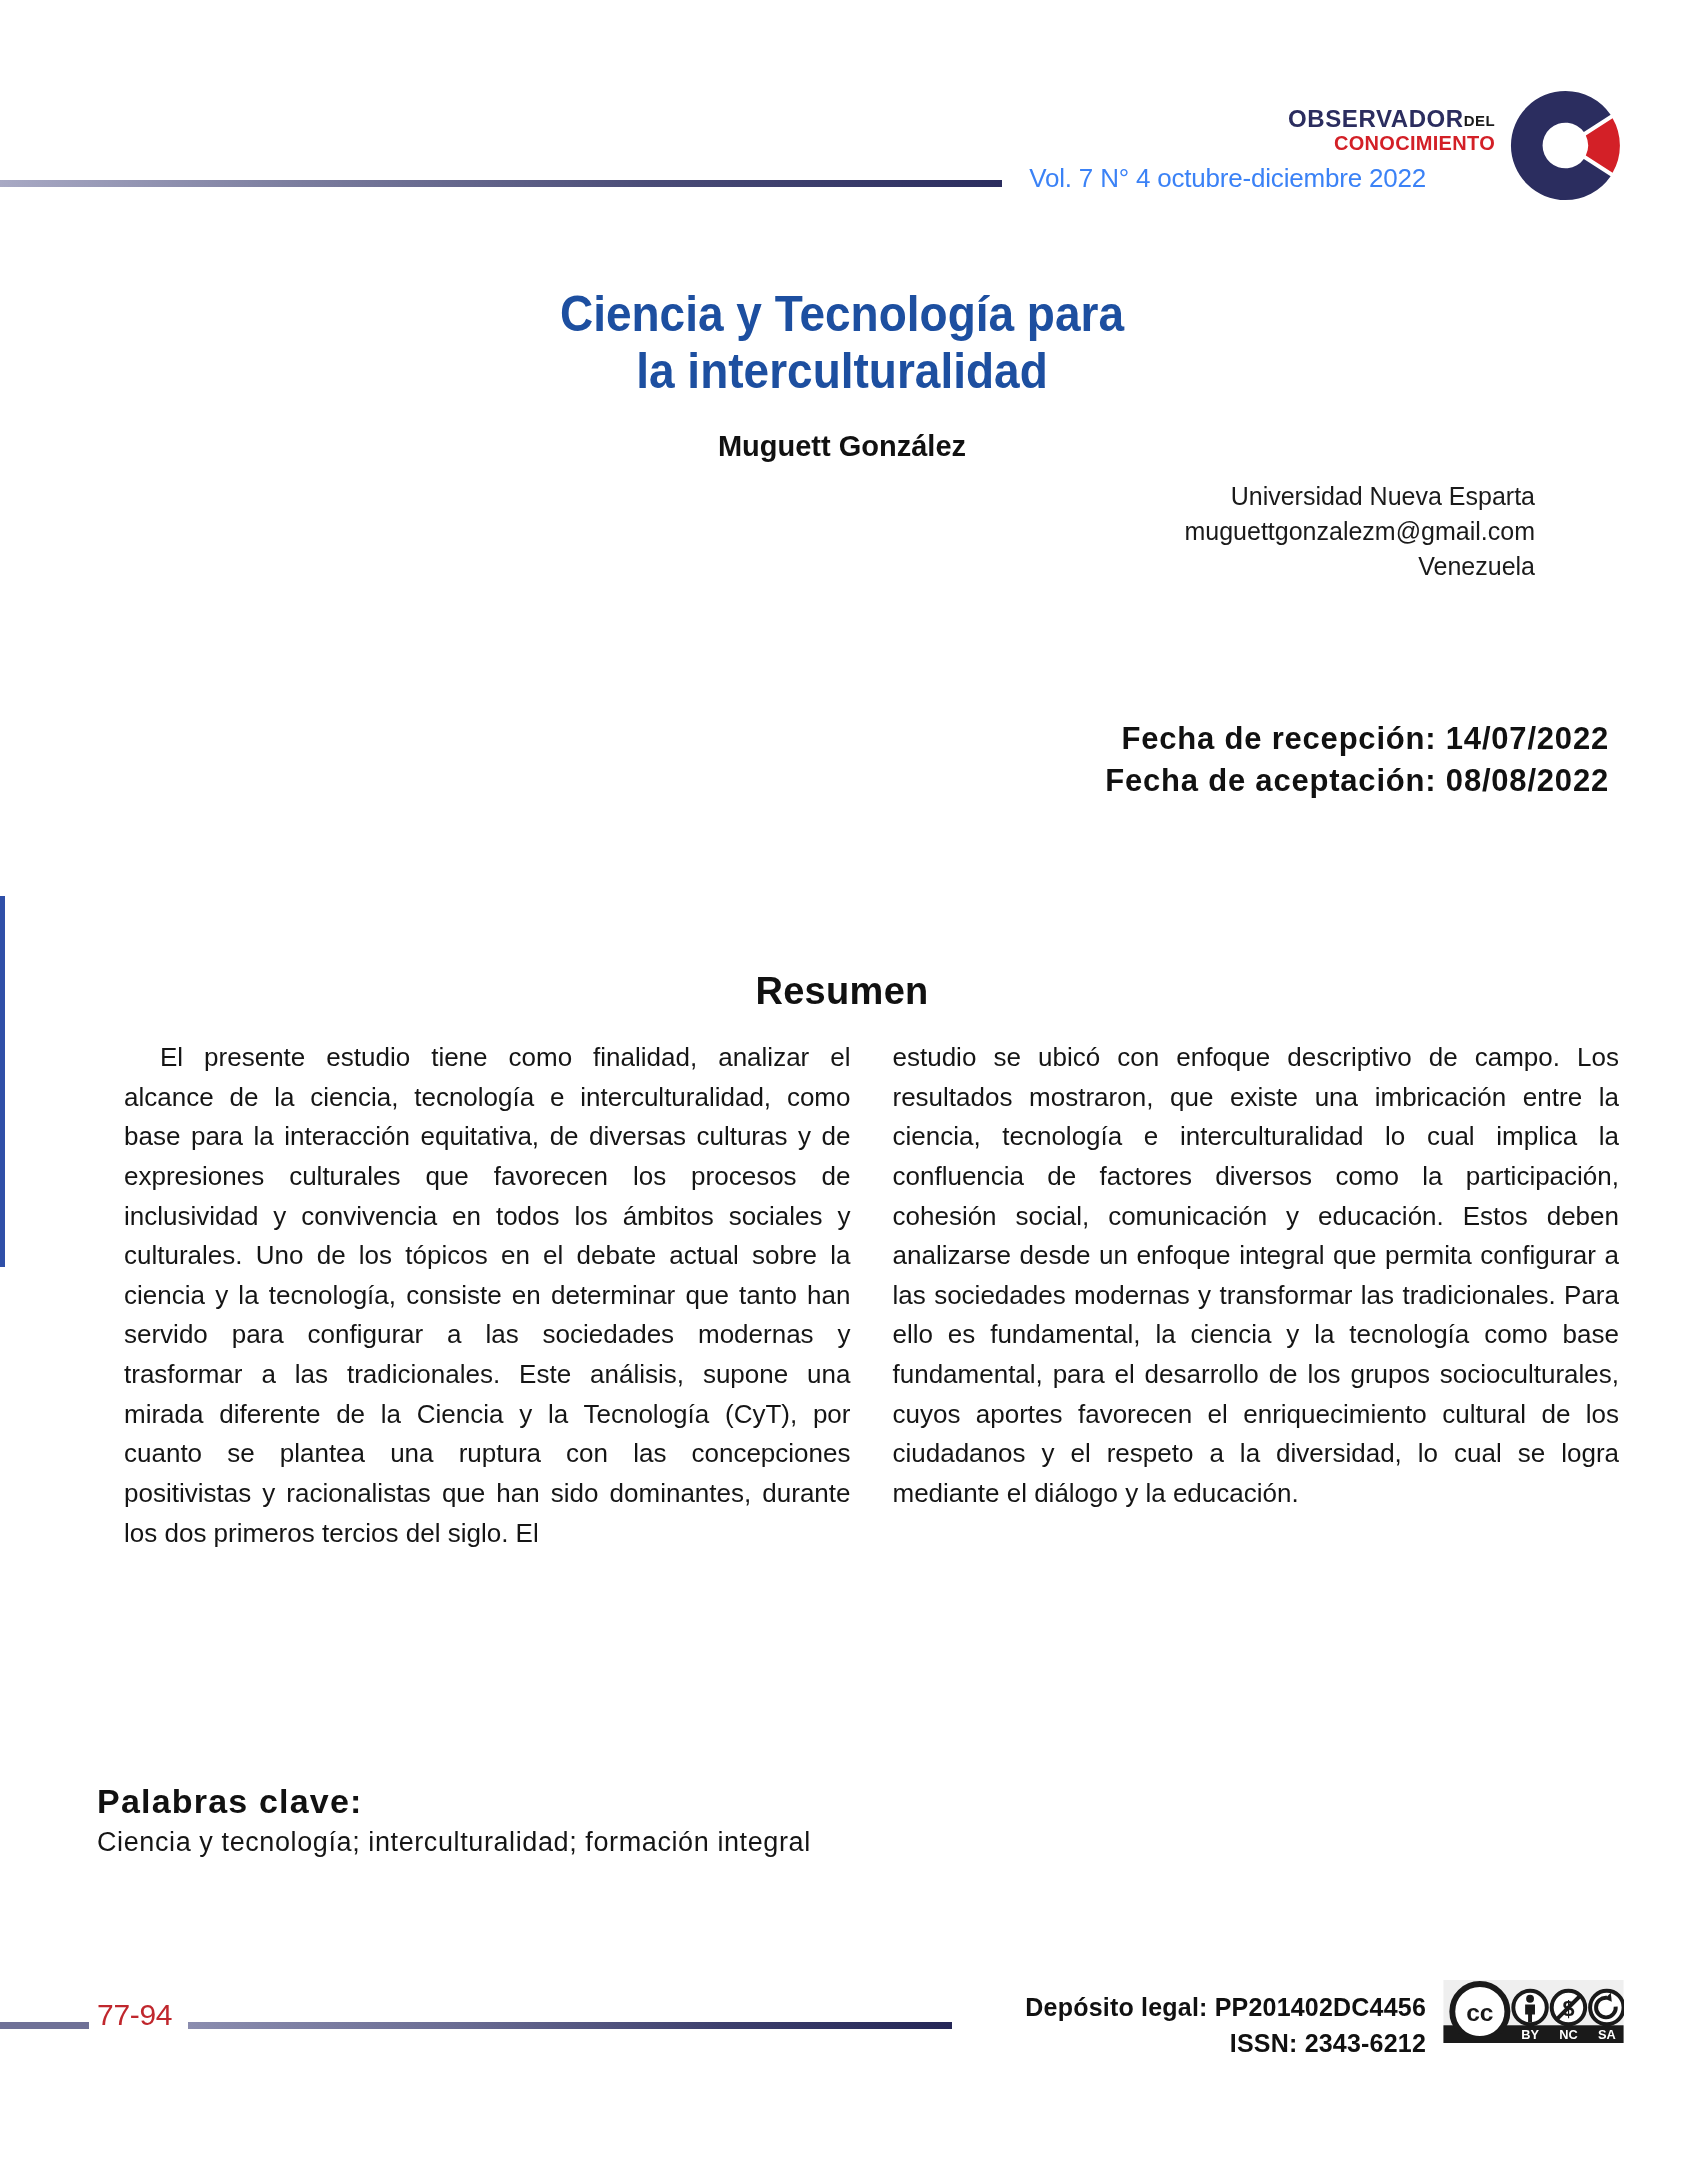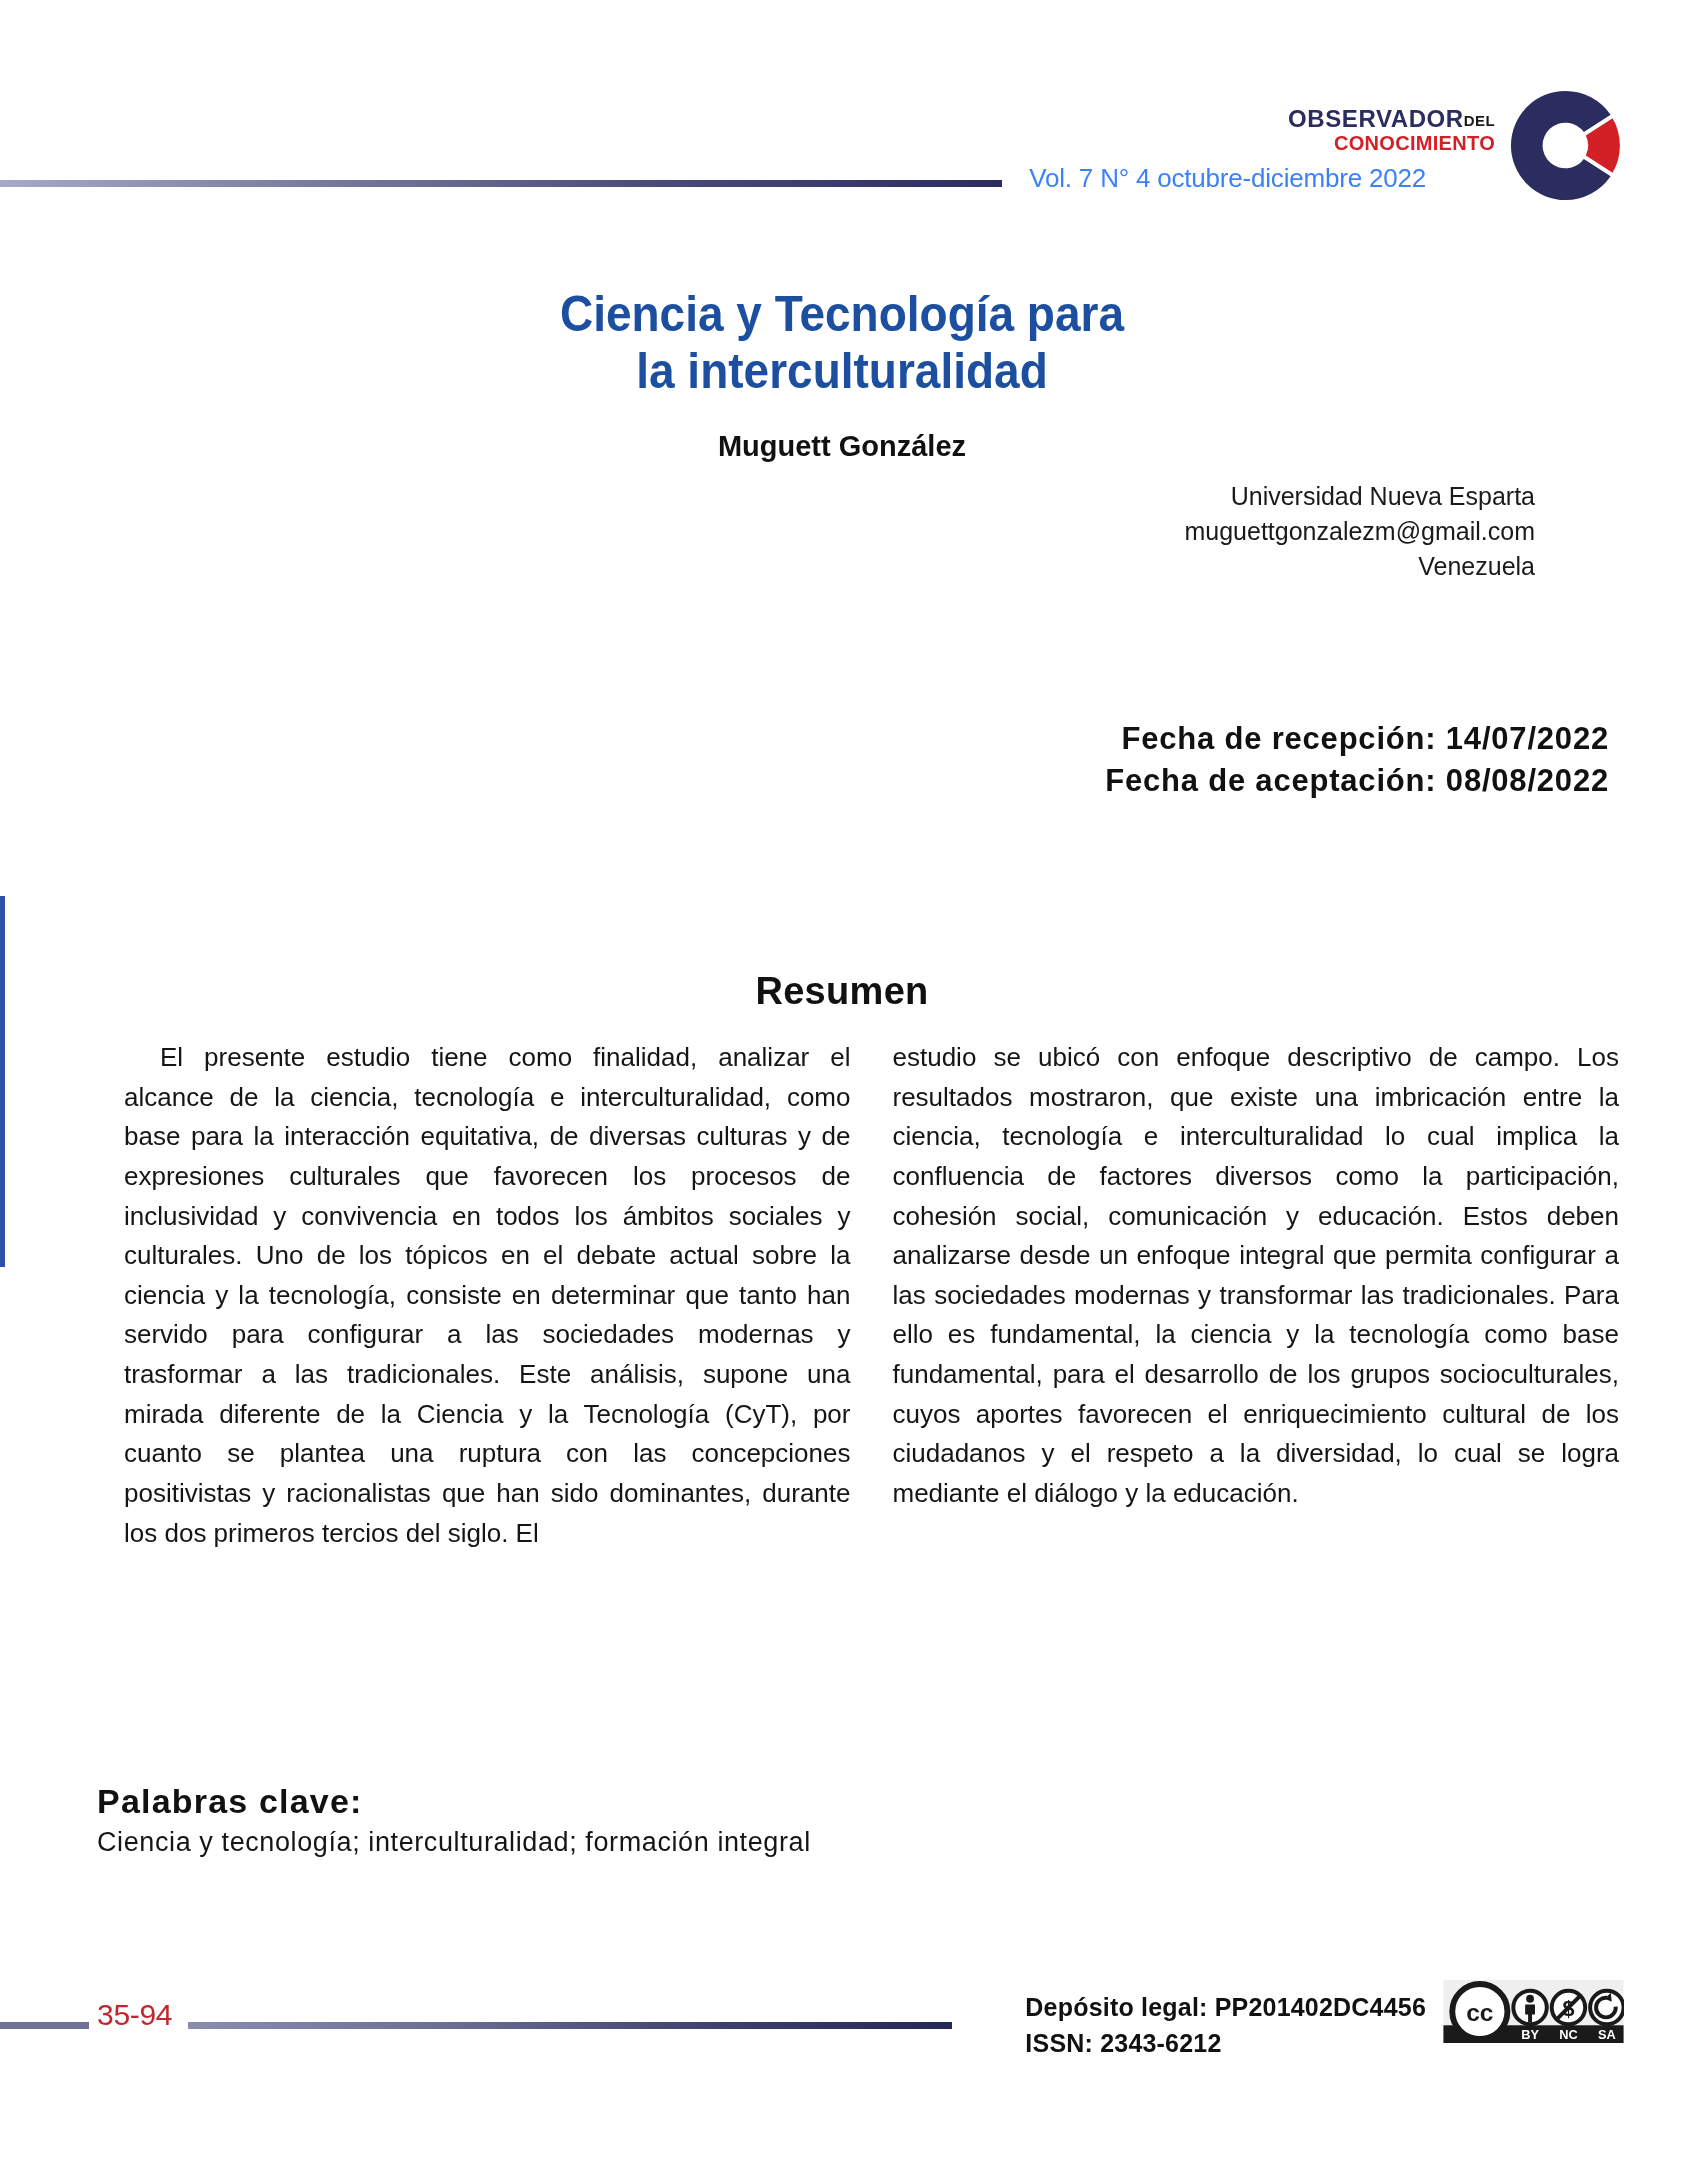--- a/index.html
+++ b/index.html
@@ -217,21 +217,21 @@
     left: 188px;
     top: 2022px;
     width: 764px;
     height: 7px;
     background: linear-gradient(to right, #8b8daf 0%, #6a6c93 35%, #3d3f6d 70%, #252757 100%);
   }
   .footer-legal {
     position: absolute;
     right: 257px;
     top: 1990px;
-    text-align: left;
+    text-align: right;
     font-size: 25px;
     font-weight: bold;
     line-height: 1.42;
     color: #111;
     letter-spacing: 0.2px;
   }
   .cc-badge {
     position: absolute;
     right: 59px;
     top: 1980px;
@@ -285,21 +285,21 @@
     <div class="abstract-col first">El presente estudio tiene como finalidad, analizar el alcance de la ciencia, tecnología e interculturalidad, como base para la interacción equitativa, de diversas culturas y de expresiones culturales que favorecen los procesos de inclusividad y convivencia en todos los ámbitos sociales y culturales. Uno de los tópicos en el debate actual sobre la ciencia y la tecnología, consiste en determinar que tanto han servido para configurar a las sociedades modernas y trasformar a las tradicionales. Este análisis, supone una mirada diferente de la Ciencia y la Tecnología (CyT), por cuanto se plantea una ruptura con las concepciones positivistas y racionalistas que han sido dominantes, durante los dos primeros tercios del siglo. El</div>
     <div class="abstract-col">estudio se ubicó con enfoque descriptivo de campo. Los resultados mostraron, que existe una imbricación entre la ciencia, tecnología e interculturalidad lo cual implica la confluencia de factores diversos como la participación, cohesión social, comunicación y educación. Estos deben analizarse desde un enfoque integral que permita configurar a las sociedades modernas y transformar las tradicionales. Para ello es fundamental, la ciencia y la tecnología como base fundamental, para el desarrollo de los grupos socioculturales, cuyos aportes favorecen el enriquecimiento cultural de los ciudadanos y el respeto a la diversidad, lo cual se logra mediante el diálogo y la educación.</div>
   </div>
 
   <div class="kw-block">
     <div class="kw-title">Palabras clave:</div>
     <div class="kw-list">Ciencia y tecnología; interculturalidad; formación integral</div>
   </div>
 
   <div class="footer-rule-left"></div>
-  <div class="footer-pages">35-94</div>
+  <div class="footer-pages">77-94</div>
   <div class="footer-rule-right"></div>
 
   <div class="footer-legal">
     <div>Depósito legal: PP201402DC4456</div>
     <div>ISSN: 2343-6212</div>
   </div>
 
   <svg class="cc-badge" viewBox="0 0 183 64">
     <rect x="0" y="0" width="183" height="64" fill="#efefef"></rect>
     <rect x="0" y="46" width="183" height="18" fill="#1a1a1a"></rect>

